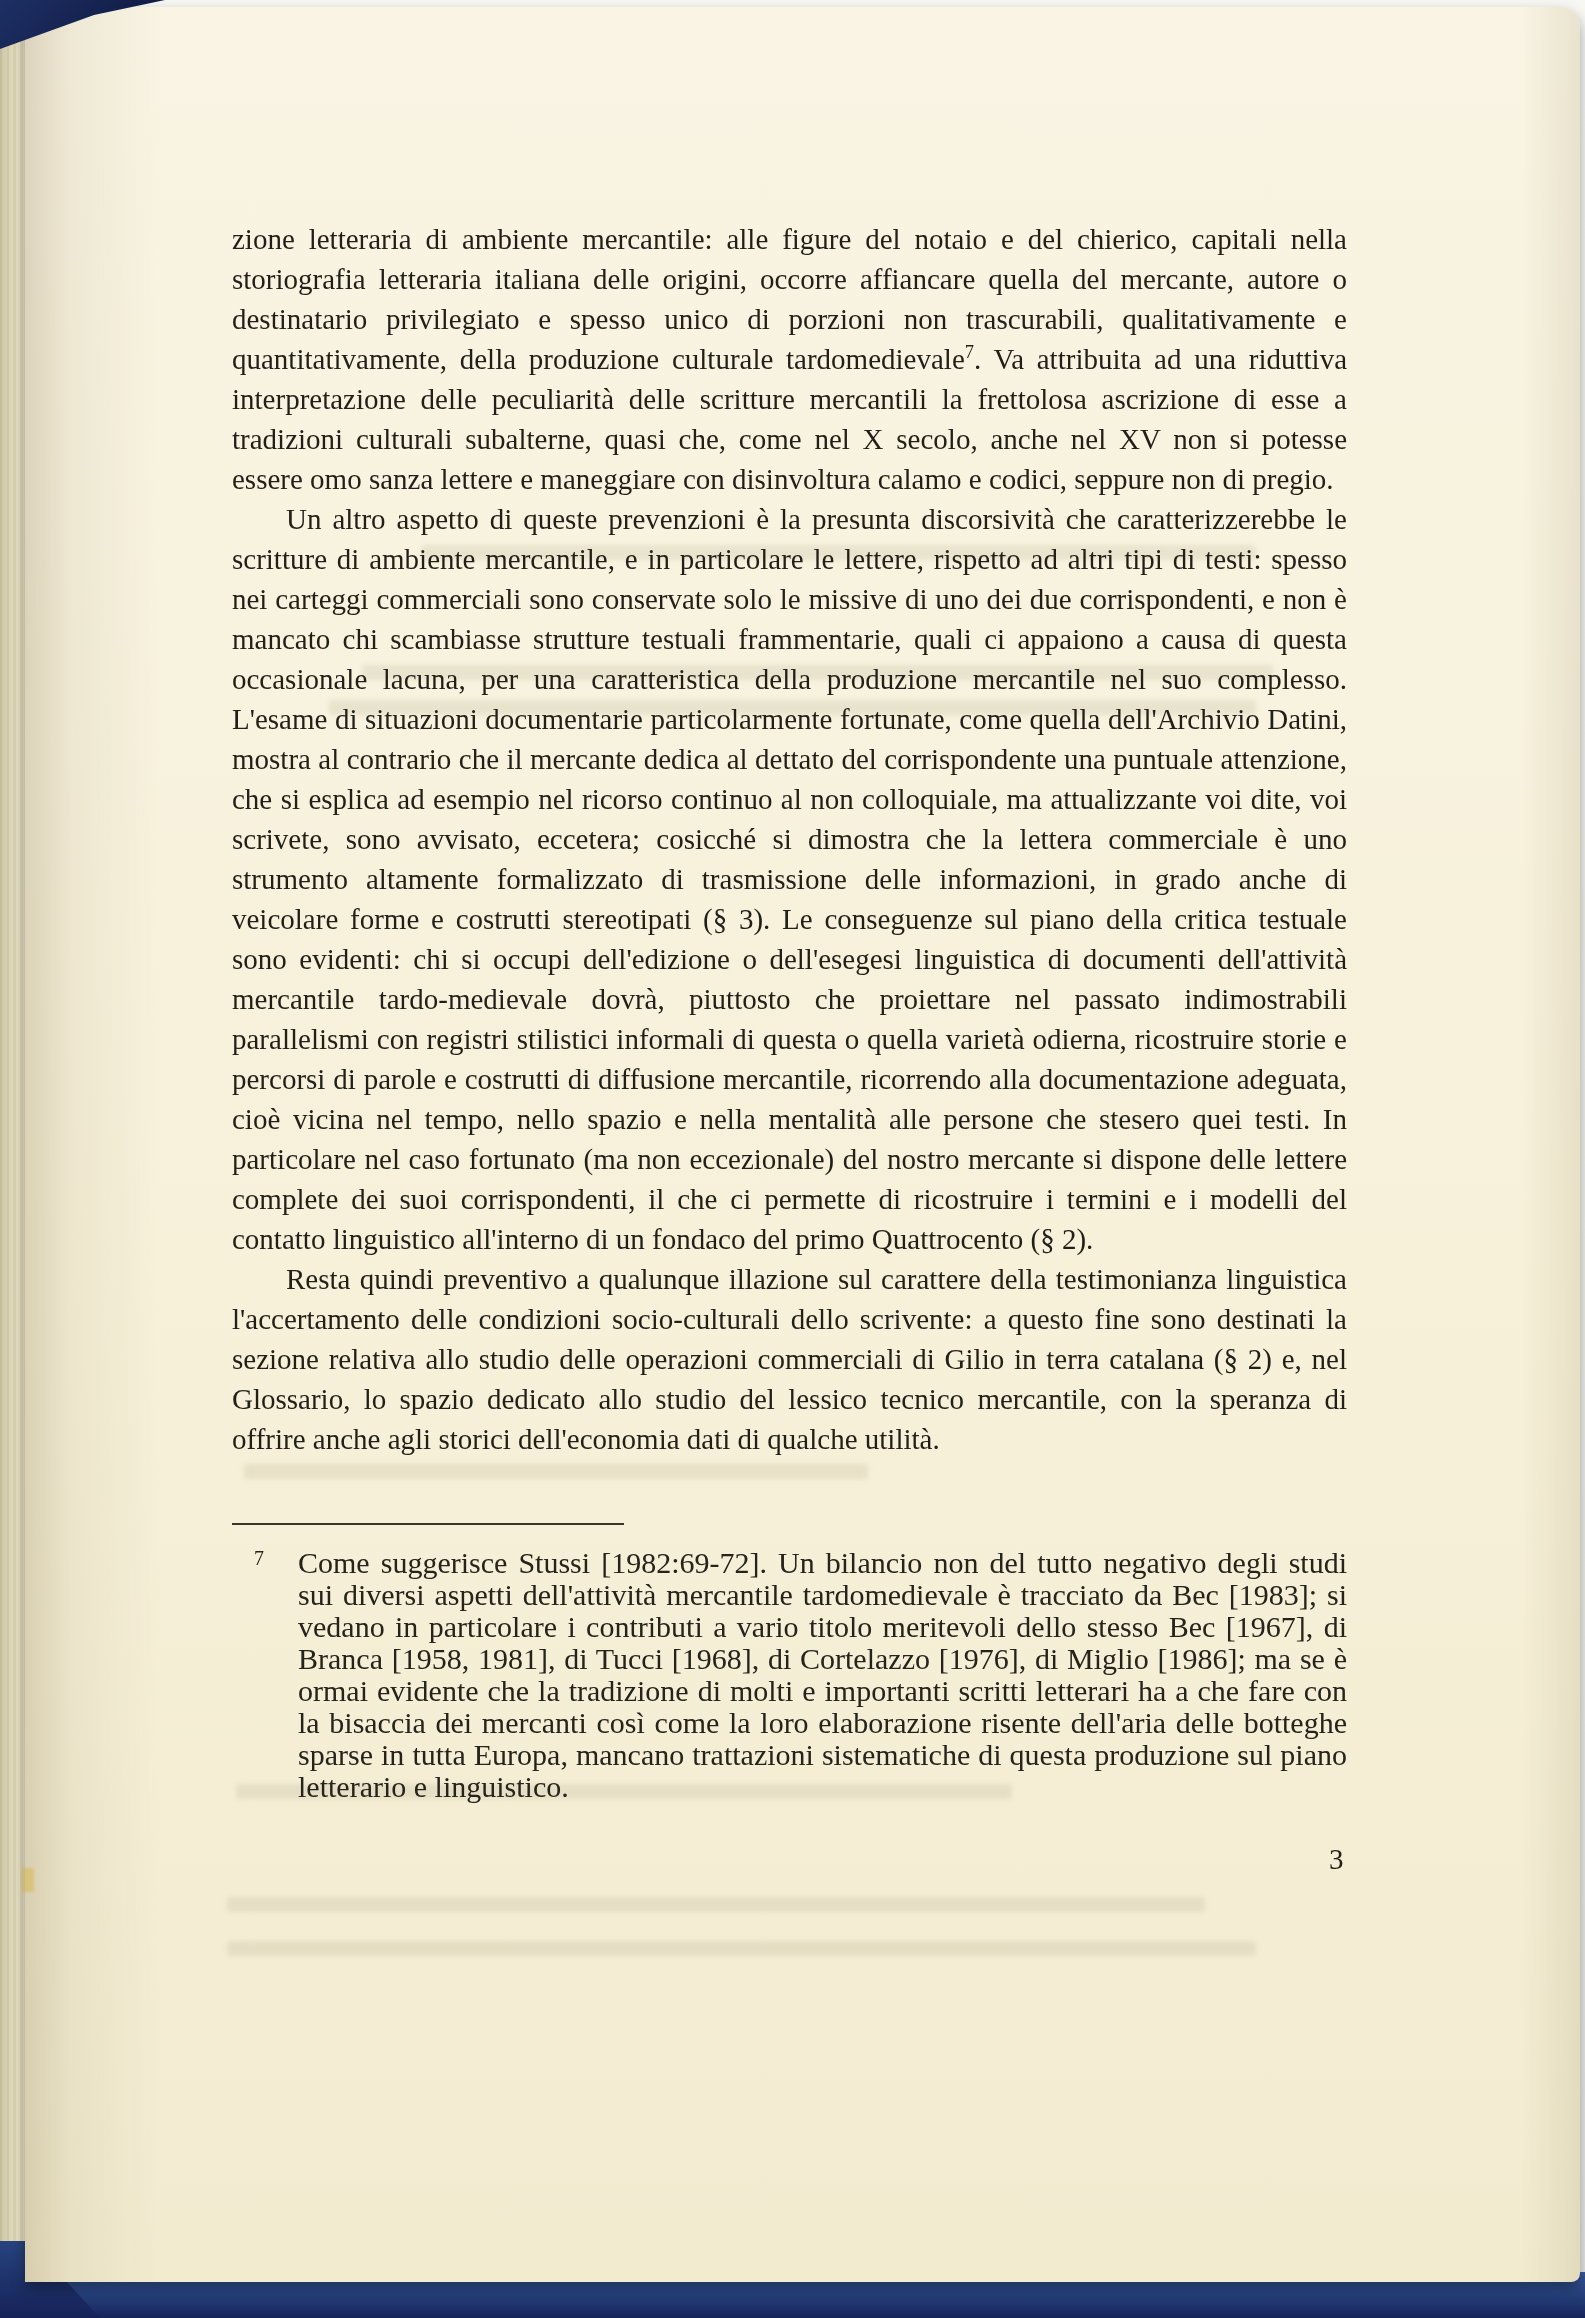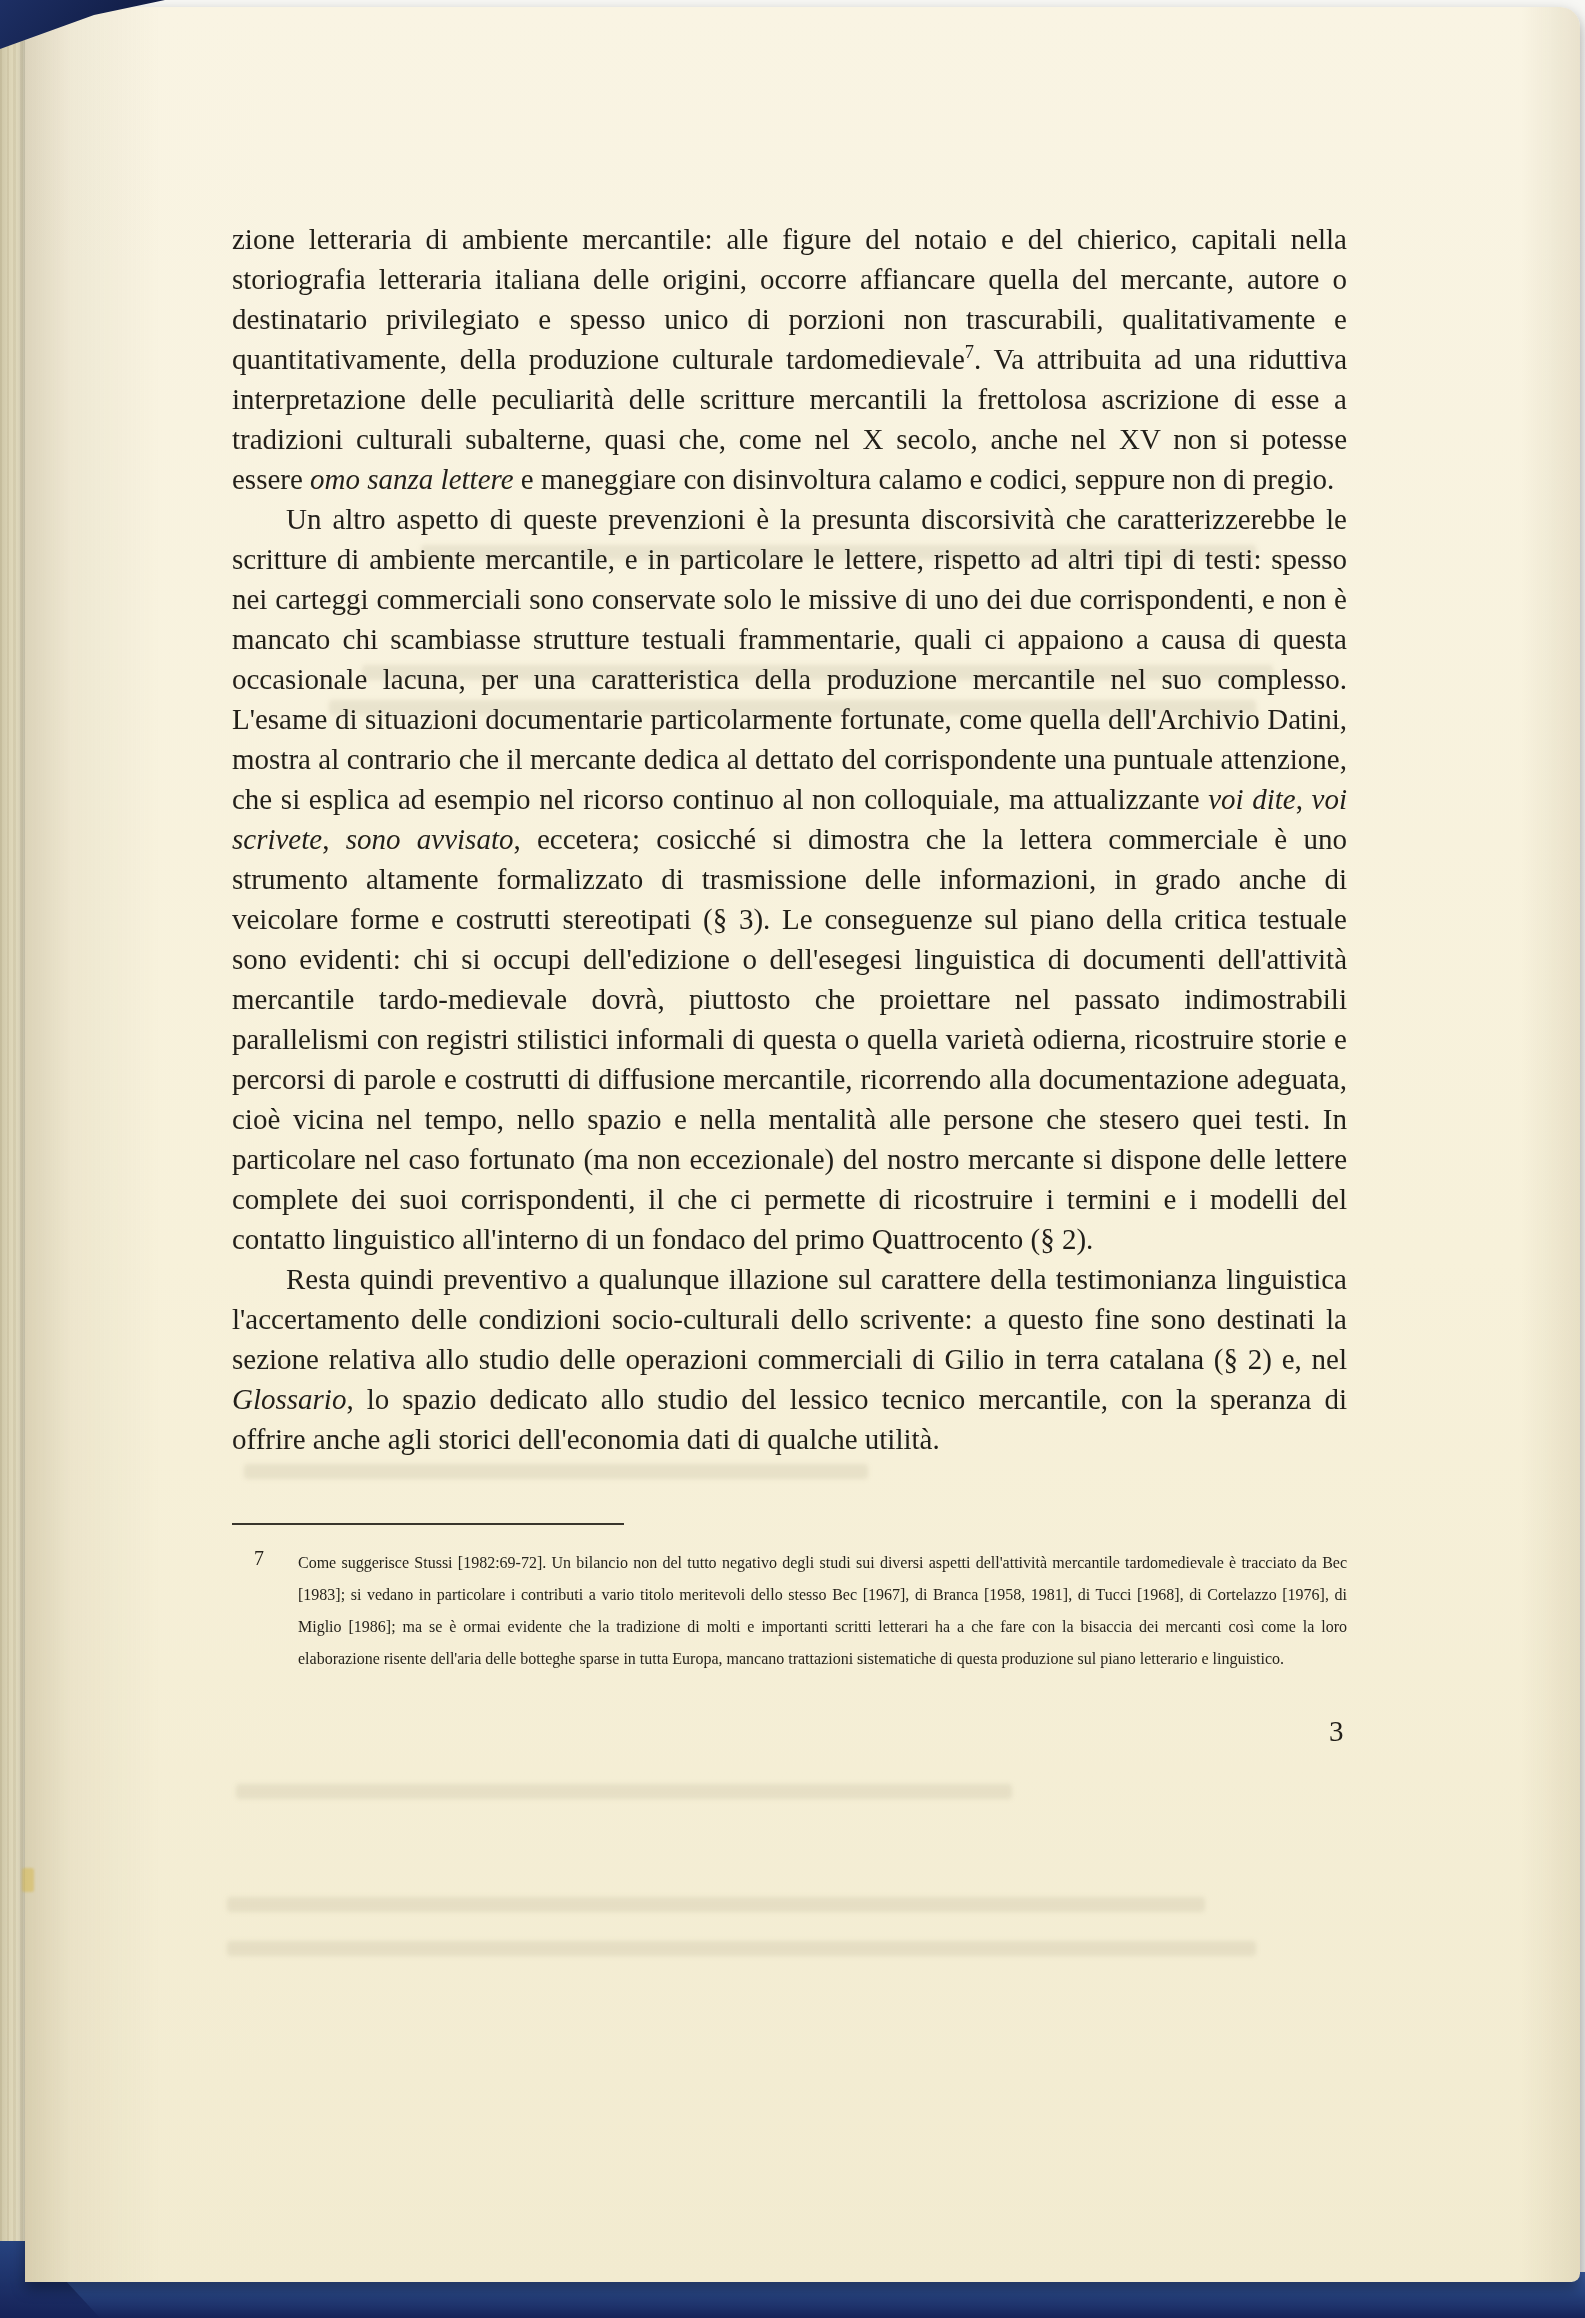--- a/index.html
+++ b/index.html
@@ -49,37 +49,37 @@
   }
   .text-block {
     position:absolute; left:207px; top:212px; right:233px;
     color:#221f19;
   }
   .para {
     font-size:29px; line-height:40px; text-align:justify;
     color:#221f19;
   }
   .para.indent { text-indent:54px; }
-  .it { font-style:italic; }
+  .it { }
   sup {
     font-size:18.5px; line-height:0; vertical-align:baseline;
     position:relative; top:-11px;
   }
   .fn-rule {
     width:392px; height:0;
     border-top:2.5px solid #39352c;
     margin-top:64px;
   }
   .footnotes { margin-top:22px; padding-left:22px; }
   .footnote { display:flex; }
   .fn-marker {
     flex:0 0 44px; font-size:20px; padding-top:0.8px; color:#26221b;
   }
   .fn-body {
-    flex:1; font-size:16px; line-height:32px; text-align:justify; color:#26231c;
+    flex:1; font-size:30px; line-height:32px; text-align:justify; color:#26231c;
   }
   .page-number {
     margin-top:40px; text-align:right; font-size:29px; color:#221f19;
     padding-right:3.4px;
   }
   
   .ghost {
     position:absolute; height:15px; border-radius:3.4px;
     background:rgba(110,95,55,0.10); filter:blur(2.5px);
     pointer-events:none;

